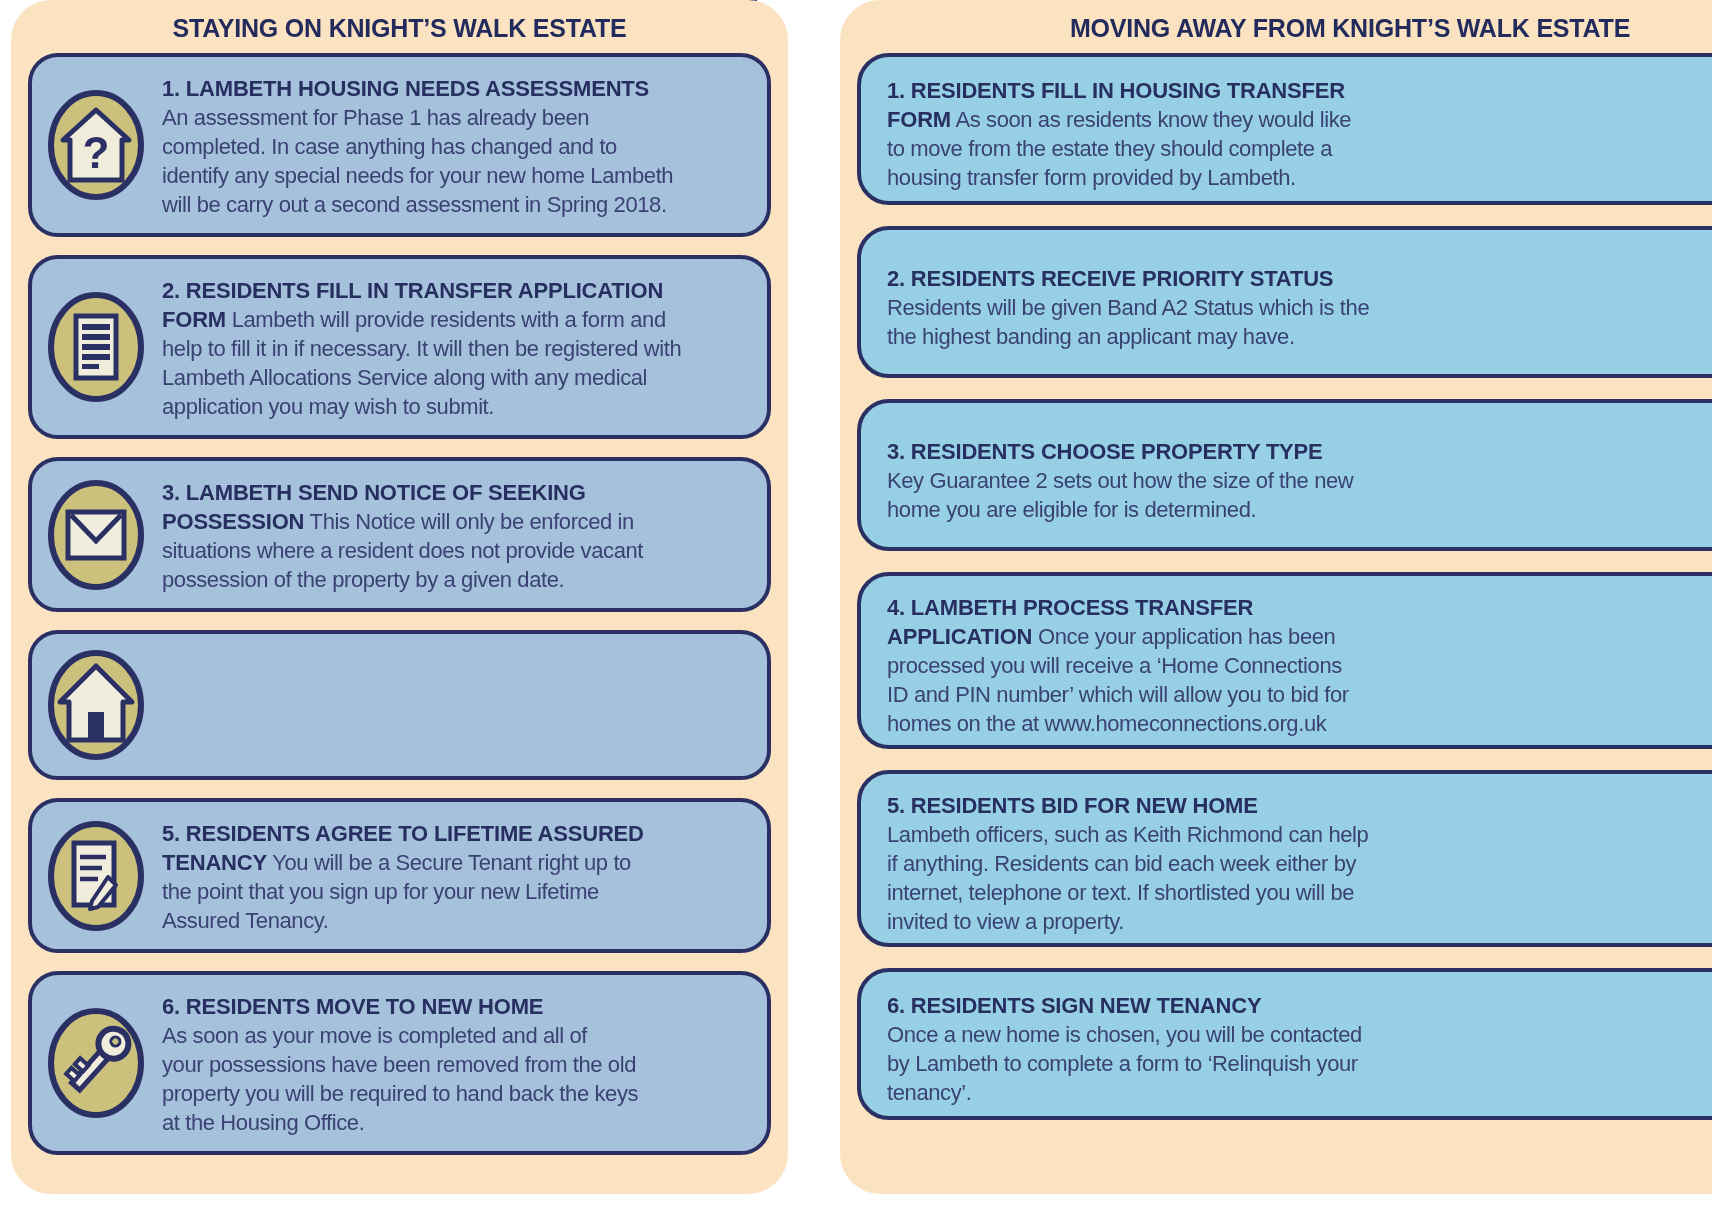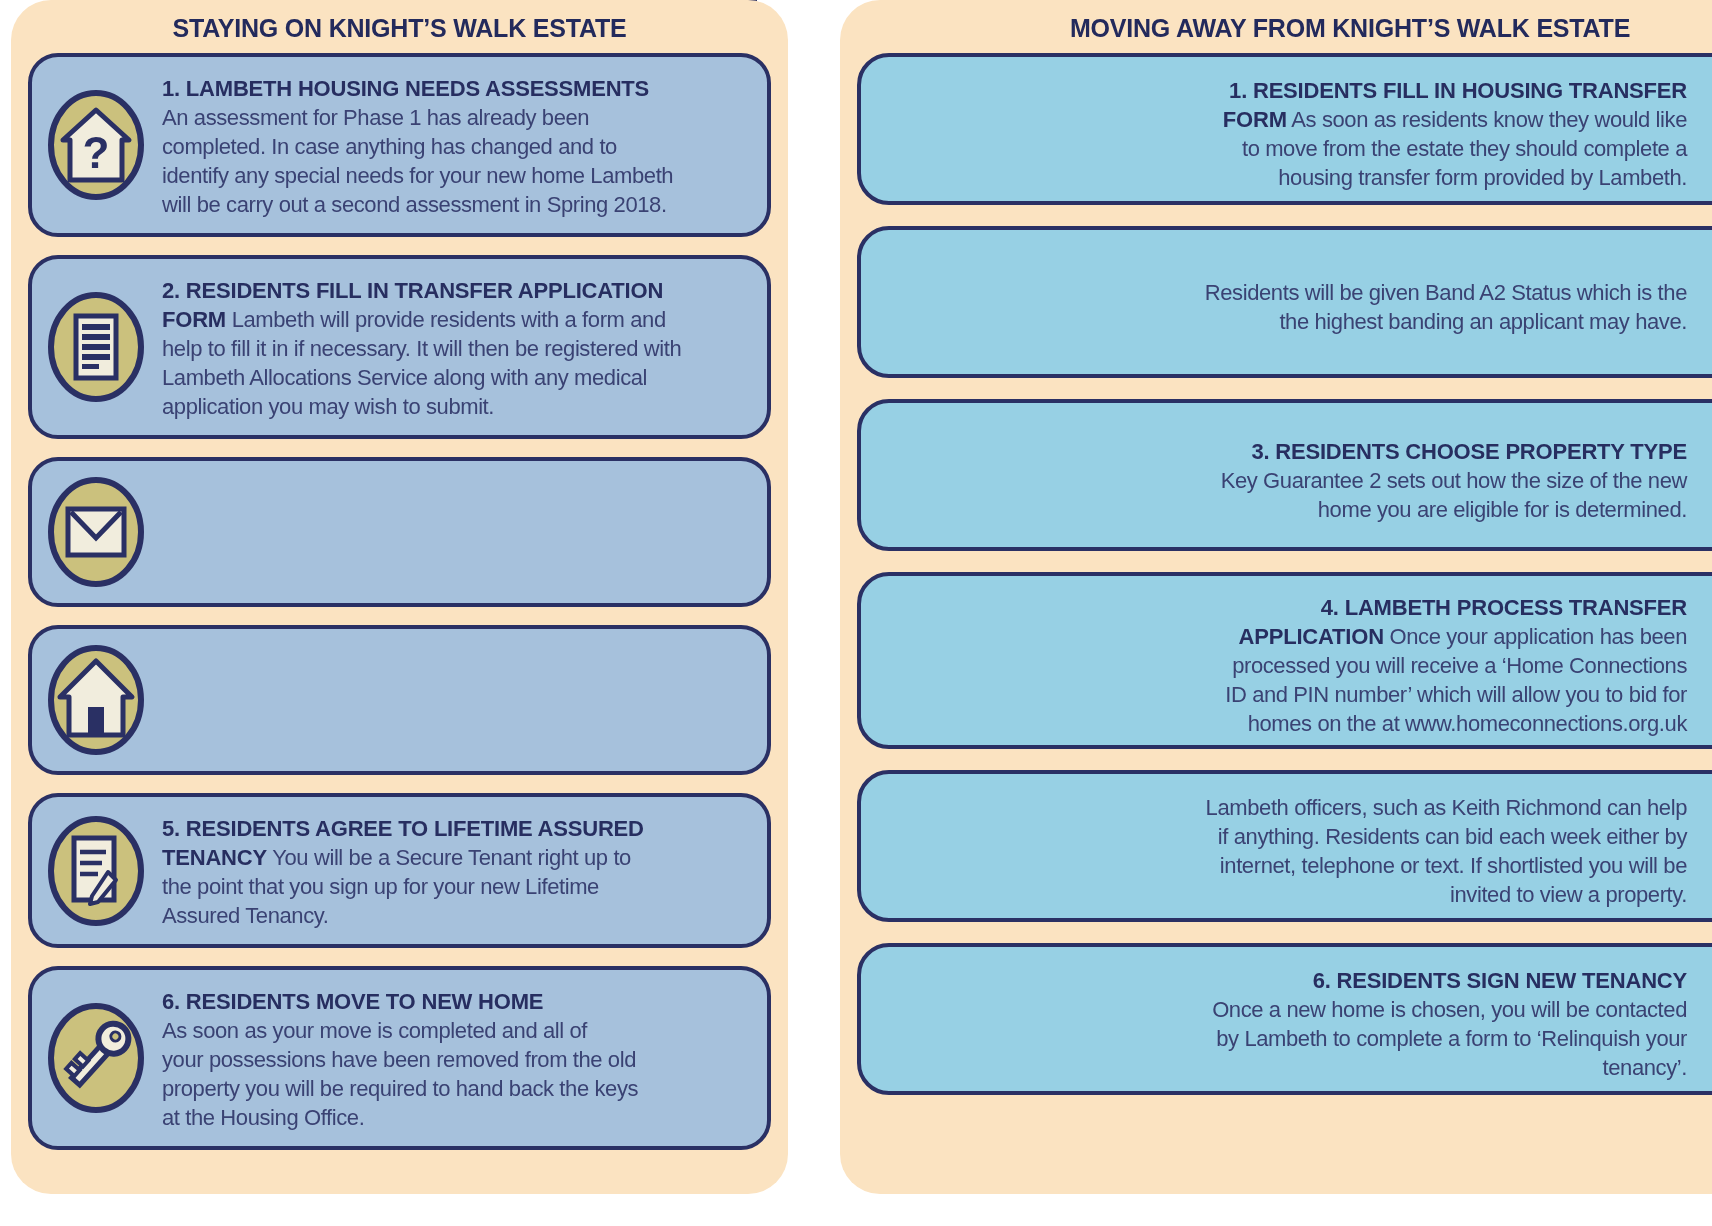--- a/index.html
+++ b/index.html
@@ -25,21 +25,21 @@
   .panel.left .card{background:#A6C1DC;border-radius:30px;margin-bottom:18px;min-height:150px;}
   .panel.right .card{background:#97D0E4;border-radius:32px;margin-bottom:21px;min-height:152px;}
   .icon-cell{display:flex;align-items:center;justify-content:center;}
   .panel.left .icon-cell{flex:0 0 128px;}
   .panel.right .icon-cell{flex:0 0 148px;}
   .txt{
     flex:1;margin:0;white-space:pre-line;color:#3A4273;
     font-size:22px;line-height:29px;letter-spacing:-0.4px;
   }
   .panel.left .txt{padding:17px 12px 14px 2px;}
-  .panel.right .txt{padding:17px 4px 7px 26px;text-align:right;}
+  .panel.right .txt{padding:17px 4px 7px 26px;}
   .hb{font-weight:bold;color:#272E60;letter-spacing:-0.2px;}
   .hb.block{display:block;}
   svg .ln{stroke:#2A3064;fill:none;}
 </style>
 </head>
 <body>
 
 <div class="remnant" style="left:388px;"></div>
 <div class="remnant" style="left:520px;"></div>
 <div class="remnant" style="left:642px;"></div>
@@ -86,20 +86,24 @@
     </div>
 
     <div class="card">
       <div class="icon-cell">
         <svg width="100" height="114" viewBox="0 0 100 114">
           <ellipse cx="50" cy="57" rx="45" ry="52" fill="#CBC17D" stroke="#2A3064" stroke-width="6"></ellipse>
           <rect x="22" y="34" width="56" height="46" fill="#F1EDDD" stroke="#2A3064" stroke-width="5"></rect>
           <path class="ln" d="M25 37 L50 63 L75 37" stroke-width="5"></path>
         </svg>
       </div>
+      <p class="txt"><strong class="hb">3. LAMBETH SEND NOTICE OF SEEKING
+POSSESSION</strong> <span>This Notice will only be enforced in
+situations where a resident does not provide vacant
+possession of the property by a given date.</span></p>
     </div>
 
     <div class="card">
       <div class="icon-cell">
         <svg width="100" height="114" viewBox="0 0 100 114">
           <ellipse cx="50" cy="57" rx="45" ry="52" fill="#CBC17D" stroke="#2A3064" stroke-width="6"></ellipse>
           <path d="M50 18 L86 54 L77 54 L77 92 L23 92 L23 54 L14 54 Z" fill="#F1EDDD" stroke="#2A3064" stroke-width="5" stroke-linejoin="round"></path>
           <rect x="42" y="64" width="16" height="28" fill="#2A3064"></rect>
         </svg>
       </div>
@@ -155,21 +159,21 @@
           <rect x="42" y="38" width="28" height="6" fill="#2A3064"></rect>
           <rect x="42" y="48" width="28" height="6" fill="#2A3064"></rect>
           <rect x="42" y="58" width="28" height="6" fill="#2A3064"></rect>
           <rect x="42" y="68" width="28" height="6" fill="#2A3064"></rect>
           <rect x="42" y="78" width="17" height="5" fill="#2A3064"></rect>
         </svg>
       </div>
     </div>
 
     <div class="card">
-      <p class="txt"> <span>Residents will be given Band A2 Status which is the
+      <p class="txt"><strong class="hb block">2. RESIDENTS RECEIVE PRIORITY STATUS</strong> <span>Residents will be given Band A2 Status which is the
 the highest banding an applicant may have.</span></p>
       <div class="icon-cell">
         <svg width="112" height="126" viewBox="0 0 112 126">
           <ellipse cx="56" cy="63" rx="50" ry="57" fill="#5C8FC2" stroke="#2A3064" stroke-width="6"></ellipse>
           <rect x="16" y="70" width="26" height="26" fill="#F1EDDD"></rect>
           <rect x="43" y="56" width="26" height="40" fill="#F1EDDD"></rect>
           <rect x="70" y="64" width="26" height="32" fill="#F1EDDD"></rect>
           <text x="29" y="64" text-anchor="middle" font-size="22" font-weight="bold" fill="#2A3064" font-family="Liberation Sans, sans-serif">3</text>
           <text x="56" y="50" text-anchor="middle" font-size="22" font-weight="bold" fill="#2A3064" font-family="Liberation Sans, sans-serif">1</text>
           <text x="83" y="58" text-anchor="middle" font-size="22" font-weight="bold" fill="#2A3064" font-family="Liberation Sans, sans-serif">2</text>
@@ -207,21 +211,21 @@
           <ellipse cx="56" cy="63" rx="50" ry="57" fill="#5C8FC2" stroke="#2A3064" stroke-width="6"></ellipse>
           <rect x="36" y="30" width="40" height="40" fill="#F1EDDD" stroke="#2A3064" stroke-width="4"></rect>
           <rect x="42" y="37" width="28" height="5" fill="#2A3064"></rect>
           <rect x="42" y="46" width="20" height="5" fill="#2A3064"></rect>
           <path d="M26 56 L56 82 L86 56 L86 98 L26 98 Z" fill="#F1EDDD" stroke="#2A3064" stroke-width="5" stroke-linejoin="round"></path>
         </svg>
       </div>
     </div>
 
     <div class="card">
-      <p class="txt"> <span>Lambeth officers, such as Keith Richmond can help
+      <p class="txt"><strong class="hb block">5. RESIDENTS BID FOR NEW HOME</strong> <span>Lambeth officers, such as Keith Richmond can help
 if anything. Residents can bid each week either by
 internet, telephone or text. If shortlisted you will be
 invited to view a property.</span></p>
       <div class="icon-cell">
         <svg width="112" height="126" viewBox="0 0 112 126">
           <ellipse cx="56" cy="63" rx="50" ry="57" fill="#5C8FC2" stroke="#2A3064" stroke-width="6"></ellipse>
           <path d="M38 92 L62 84 L66 104 L40 106 Z" fill="#2A3064"></path>
           <path d="M44 82 Q38 78 42 70 L46 62 L46 88 Z" fill="#F1EDDD" stroke="#2A3064" stroke-width="4" stroke-linejoin="round"></path>
           <rect x="44" y="24" width="30" height="58" rx="4" fill="#F1EDDD" stroke="#2A3064" stroke-width="5"></rect>
           <path class="ln" d="M50 50 L57 58 L68 40" stroke-width="6" stroke-linecap="round"></path>

